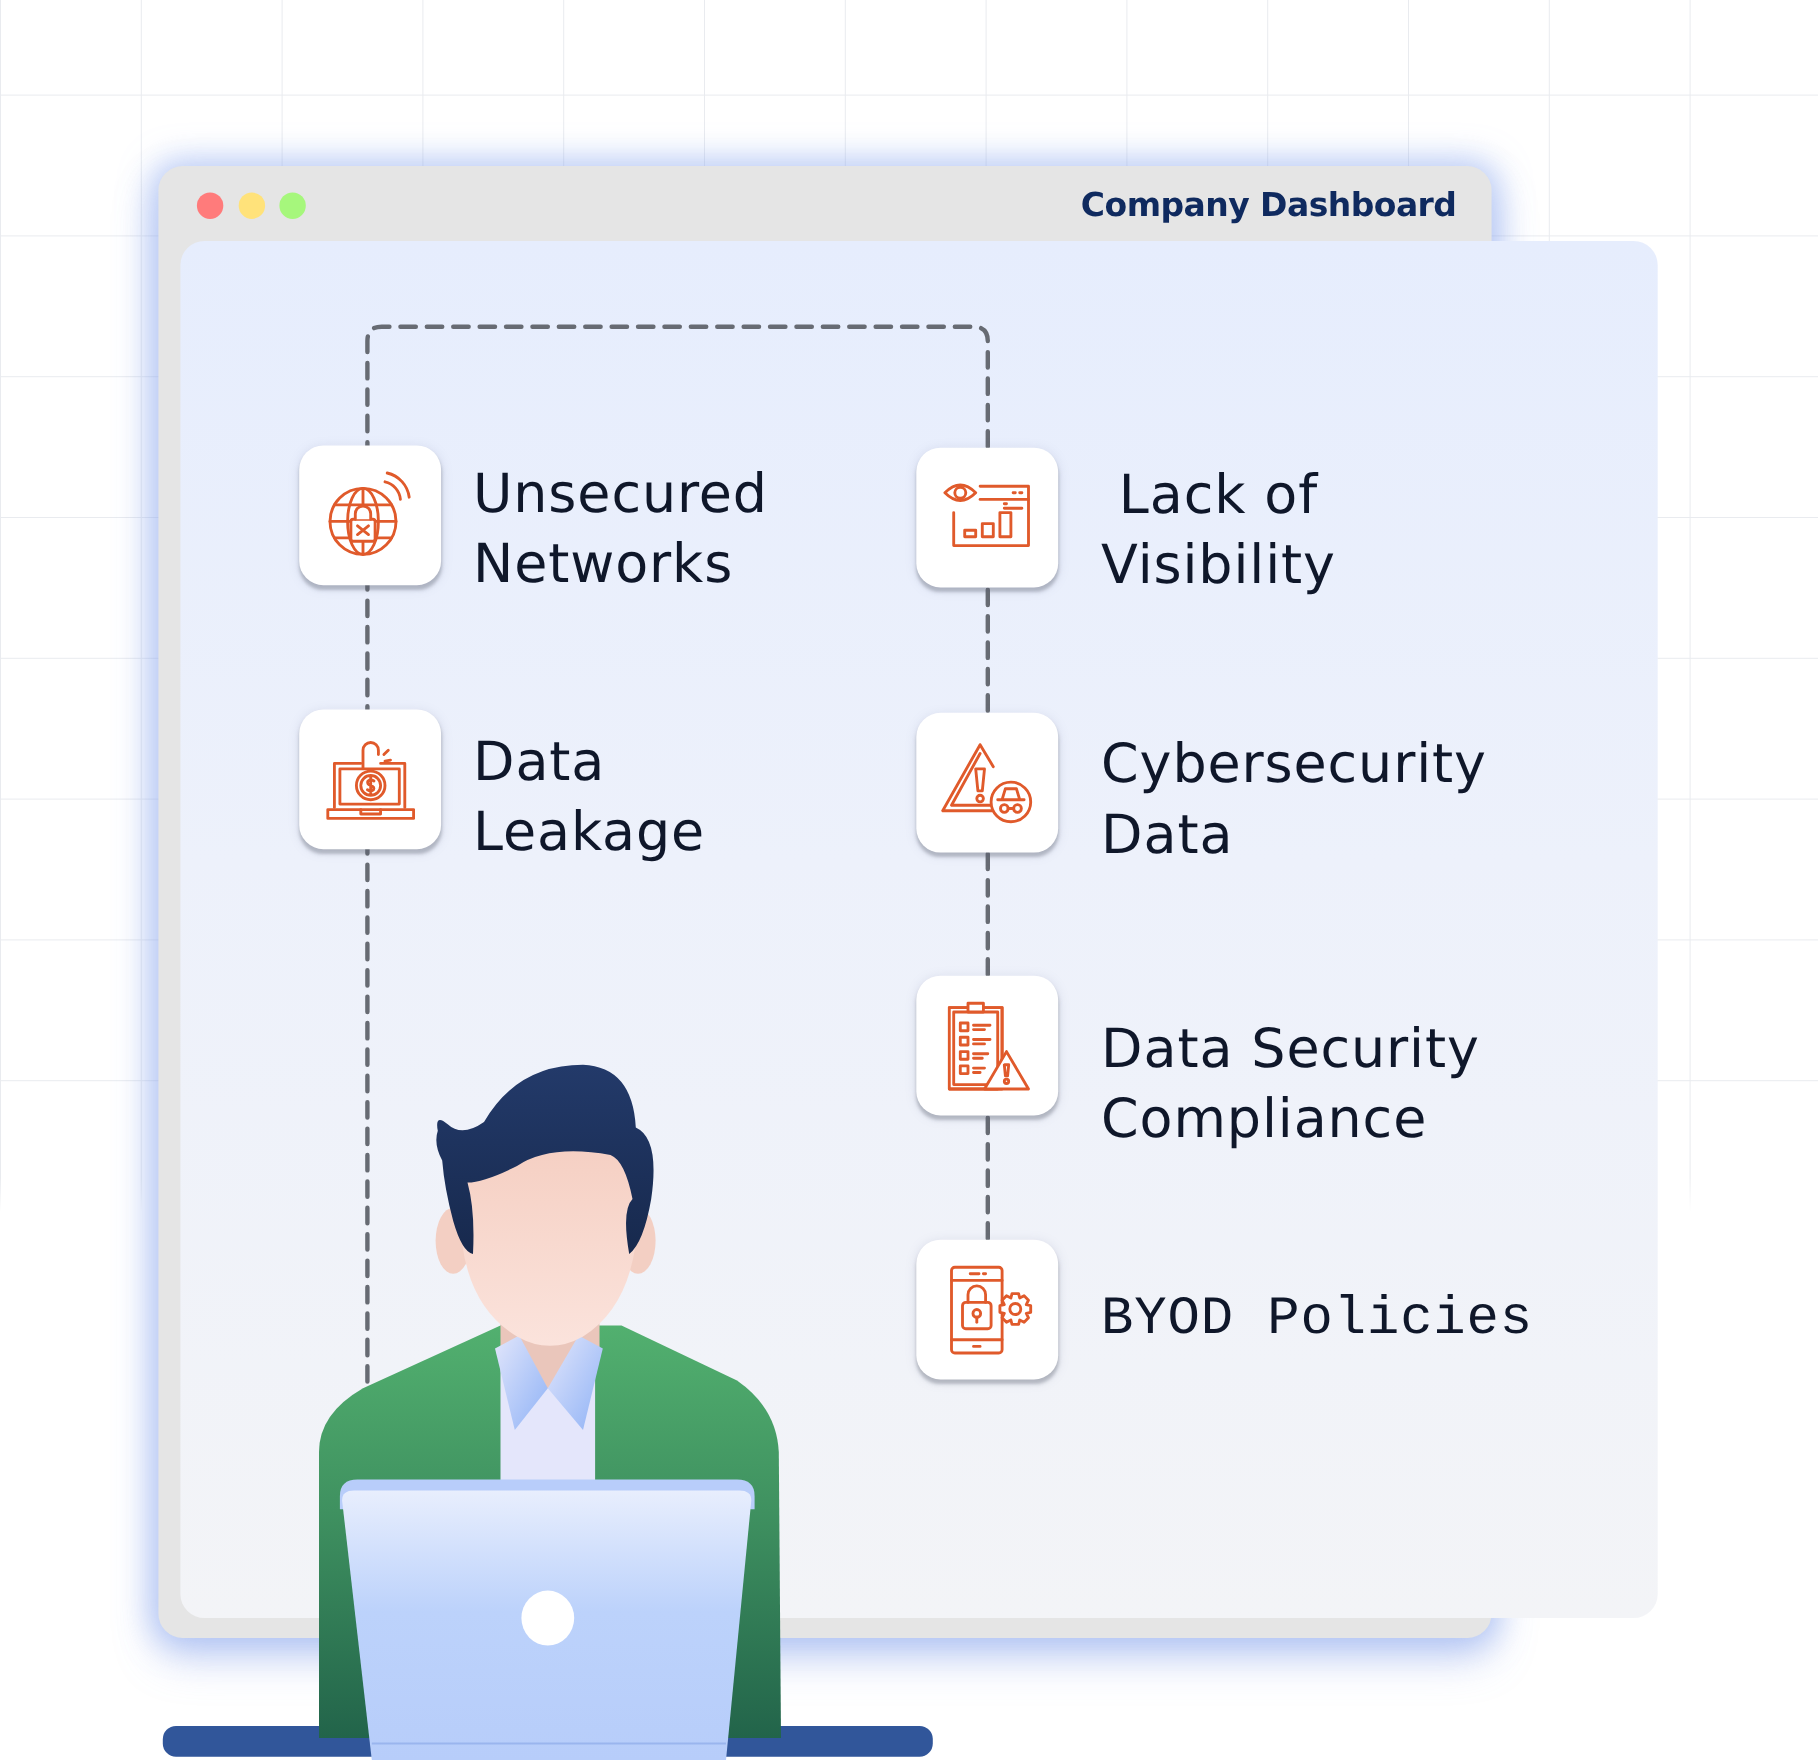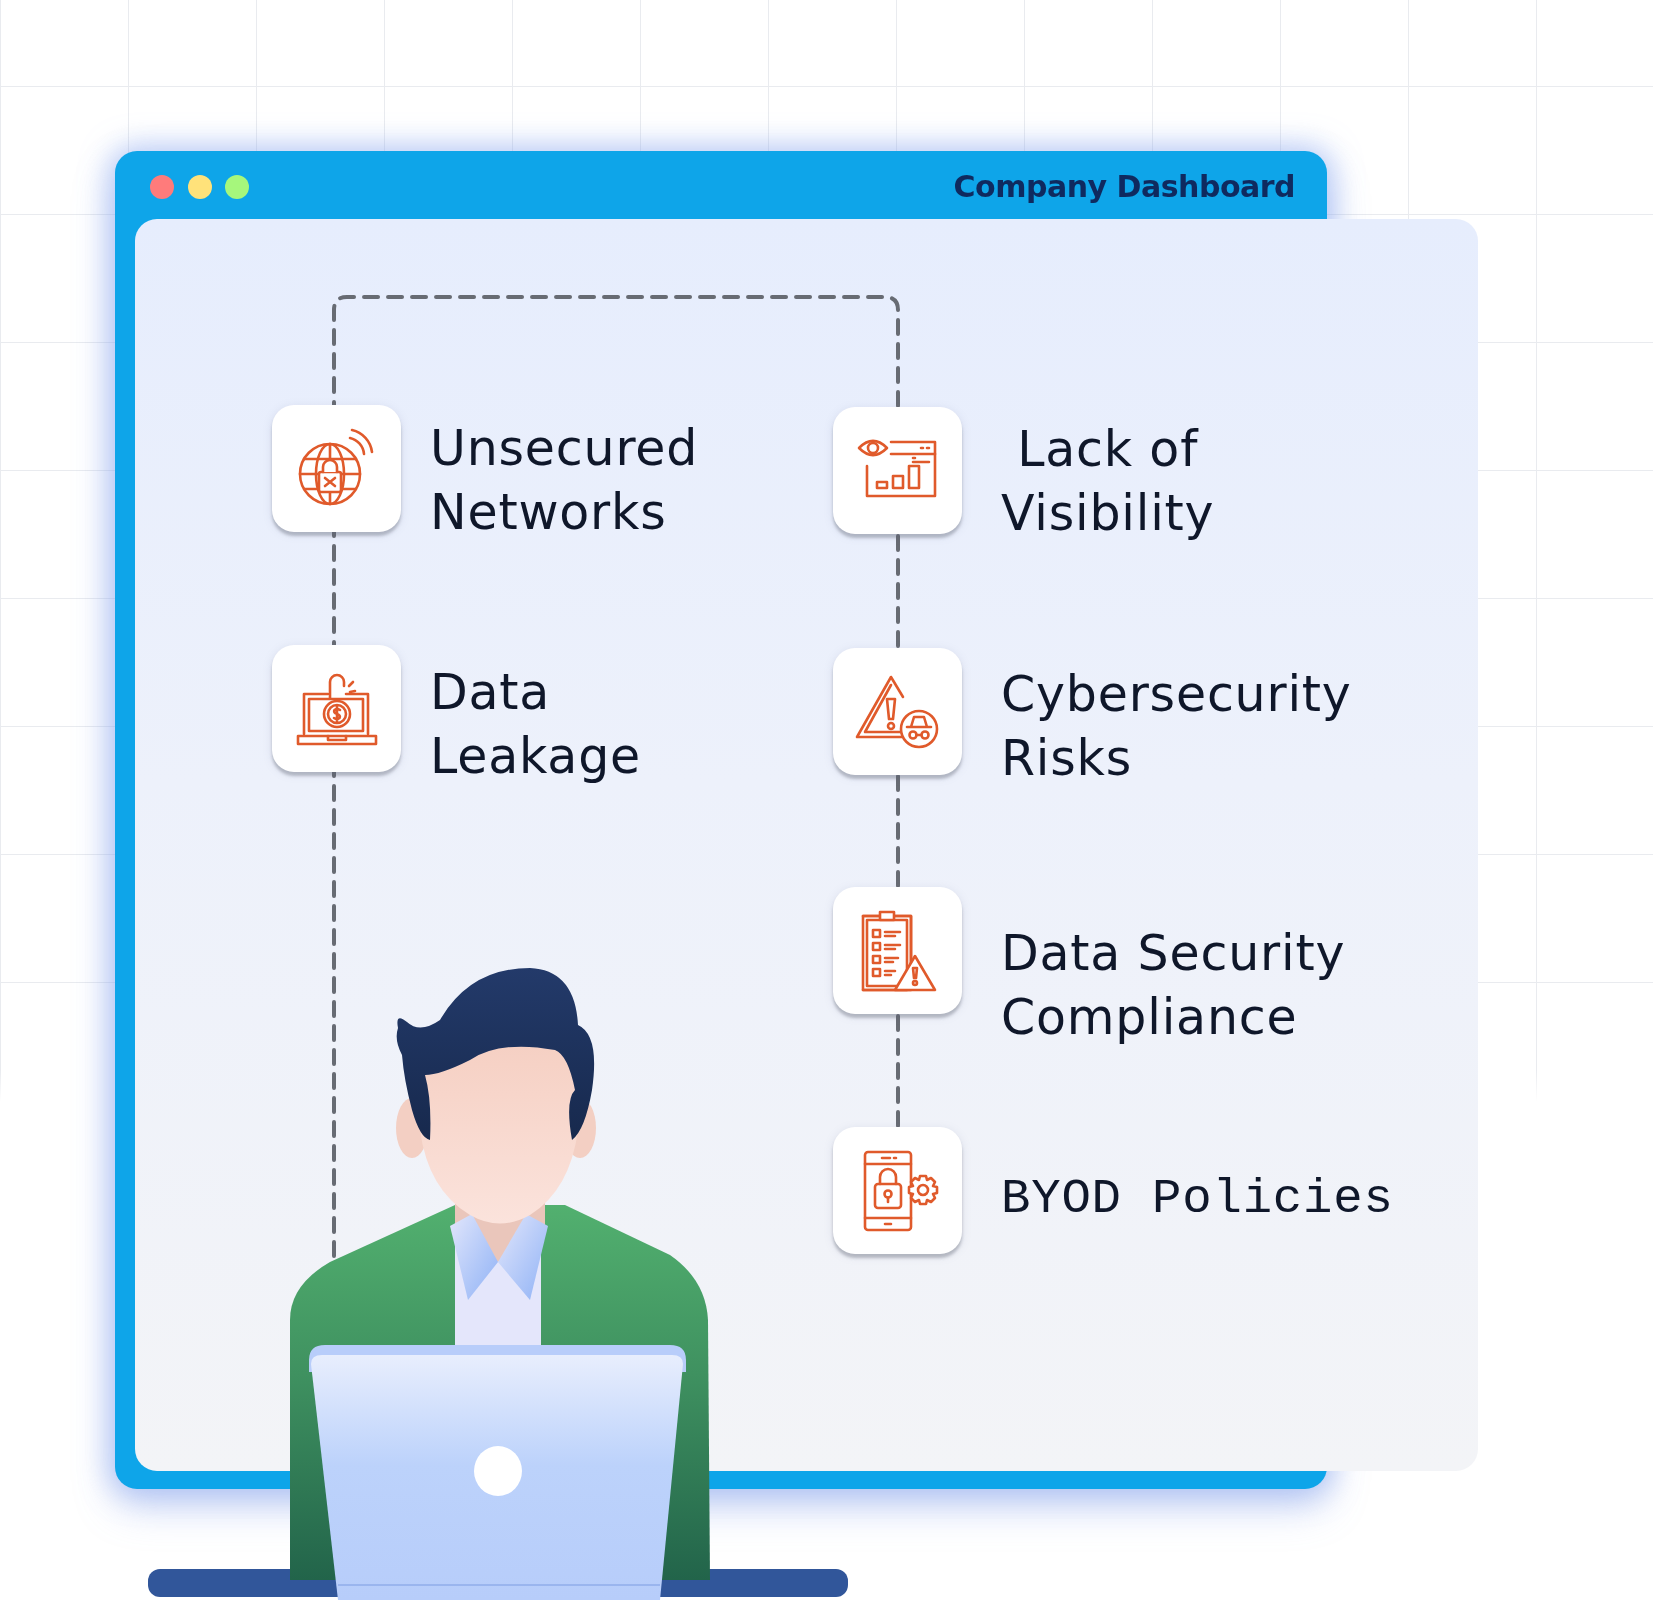--- a/index.html
+++ b/index.html
@@ -12,22 +12,22 @@
       linear-gradient(to bottom, #e9ebef 1px, transparent 1px);
     background-size: 128px 128px;
     background-position: 0px -42px;
     font-family: "DejaVu Sans", "Liberation Sans", sans-serif;
   }
   .grid-fade {
     position: absolute; left: 0; top: 1070px; width: 1653px; height: 530px;
     background: linear-gradient(to bottom, rgba(255,255,255,0) 0%, #ffffff 6%);
   }
   .window {
-    position: absolute; left: 115px; top: 151px; width: 1212px; height: 1338px;
-    background: #0ea5e9; border-radius: 22px;
+    position: absolute; left: 144px; top: 151px; width: 1212px; height: 1338px;
+    background: #e5e5e5; border-radius: 22px;
     box-shadow: 0 0 28px 6px rgba(140,170,240,0.55), 0 18px 40px rgba(120,150,230,0.35);
   }
   .dot { position: absolute; top: 24px; width: 24px; height: 24px; border-radius: 50%; }
   .dot.red { left: 35px; background: #ff7b7b; }
   .dot.yellow { left: 73px; background: #ffe27a; }
   .dot.green { left: 110px; background: #a6f77c; }
   .title {
     position: absolute; right: 32px; top: 18px;
     font-family: "DejaVu Sans", sans-serif; font-weight: bold;
     font-size: 30px; letter-spacing: -0.5px; color: #0f2a5f;
@@ -124,21 +124,21 @@
     <path d="M34 32 H42 L40 52 H36 Z"></path>
     <circle cx="38" cy="59" r="3"></circle>
     <circle cx="66" cy="62" r="18" fill="#fff"></circle>
     <path d="M54 60 H78 M58 60 L61 50 H71 L74 60"></path>
     <circle cx="60" cy="68" r="3.5"></circle>
     <circle cx="72" cy="68" r="3.5"></circle>
     <path d="M63.5 68 H68.5"></path>
   </svg>
 </div>
 <div class="label" style="left:1001px; top:663px;">Cybersecurity
-Risks</div>
+Data</div>
 
 <div class="card" style="left:833px; top:887px;">
   <svg viewBox="0 0 90 90" fill="none" stroke="#e05a2b" stroke-width="2.6" stroke-linecap="round" stroke-linejoin="round">
     <path d="M10 10 H58 V58 M54 84 H10 Z"></path>
     <rect x="10" y="10" width="48" height="74"></rect>
     <rect x="14" y="14" width="40" height="66"></rect>
     <rect x="27" y="6" width="14" height="8" fill="#fff"></rect>
     <rect x="20" y="24" width="7" height="7"></rect>
     <rect x="20" y="37" width="7" height="7"></rect>
     <rect x="20" y="50" width="7" height="7"></rect>

